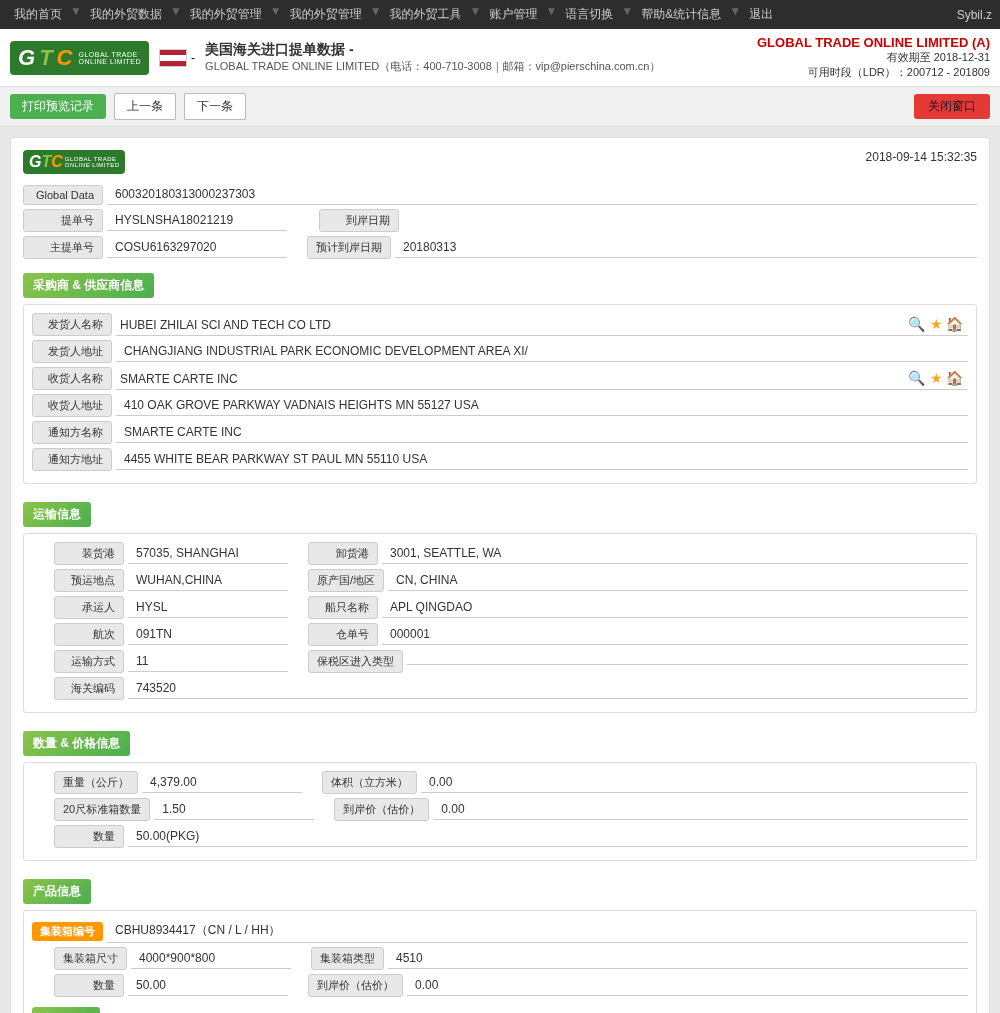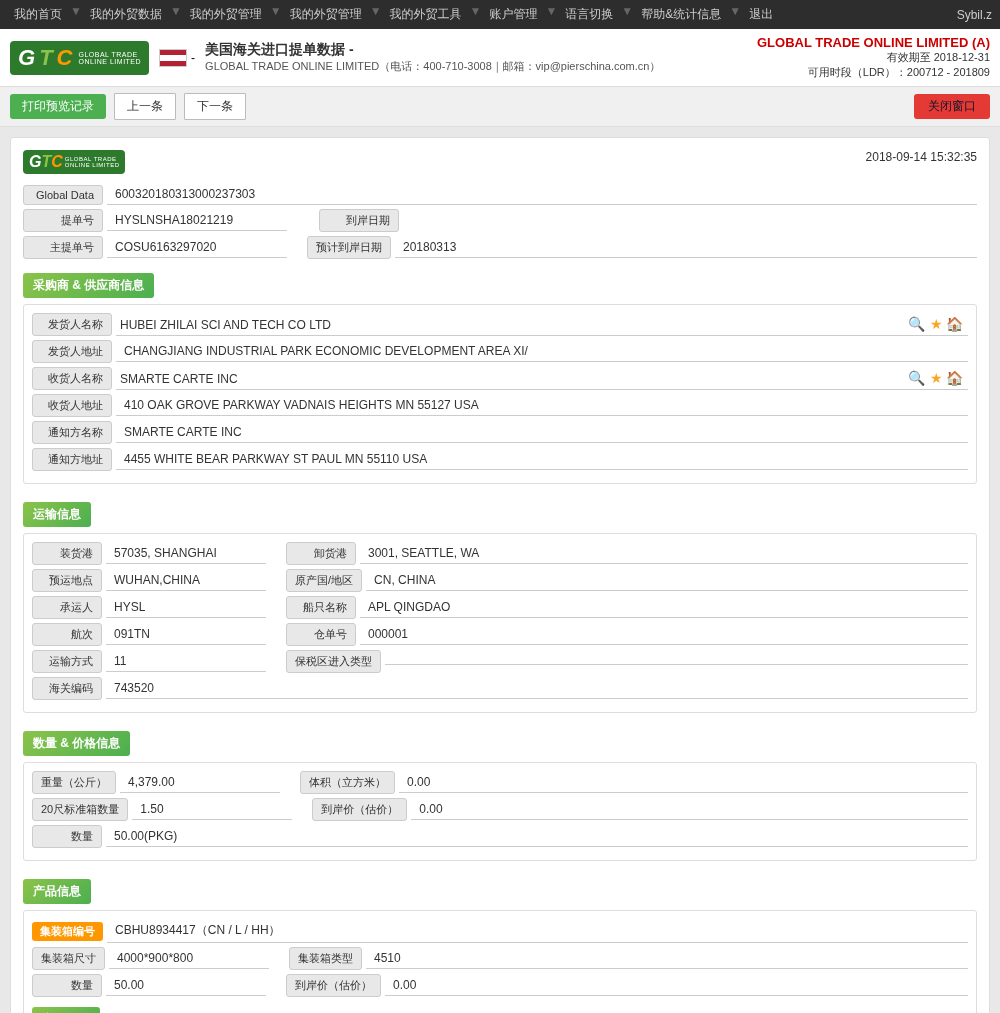--- a/index.html
+++ b/index.html
@@ -55,21 +55,21 @@
     
     .info-section { border: 1px solid #ddd; border-radius: 3px; padding: 8px; margin-bottom: 8px; }
     .field-with-icons { display: flex; align-items: flex-end; }
     .field-icons { display: flex; gap: 4px; margin-left: 6px; }
     .icon-search { color: #555; font-size: 14px; cursor: pointer; }
     .icon-star { color: #f9a825; font-size: 14px; cursor: pointer; }
     .icon-home { color: #4caf50; font-size: 14px; cursor: pointer; }
 
     
     .container-badge { background: #ff9800; color: #fff; padding: 2px 8px; border-radius: 3px; font-size: 11px; font-weight: bold; }
-    .col-label-sm { font-size: 11px; min-width: 70px; }
+    .col-label-sm { font-size: 11px; min-width: 70px; margin-left: 22px; }
   </style>
 </head>
 <body>
 
 <div class="top-nav">
   <div class="nav-items">
     <span class="nav-item">我的首页</span>
     <span style="color:#666">▼</span>
     <span class="nav-item">我的外贸数据</span>
     <span style="color:#666">▼</span>

